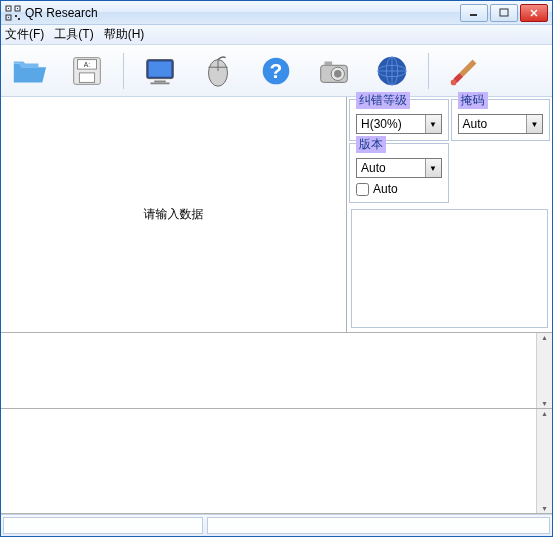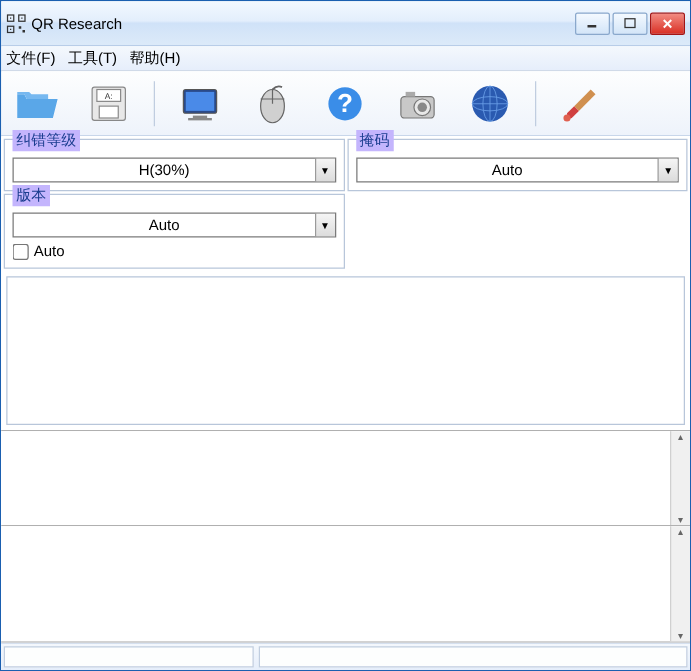--- a/index.html
+++ b/index.html
@@ -13,21 +13,21 @@
   }
   .window {
     width: 553px;
     height: 537px;
     border: 1px solid #1a5fb0;
     background: #fff;
     display: flex;
     flex-direction: column;
   }
   .titlebar {
-    height: 36px;
+    height: 24px;
     background: linear-gradient(to bottom, #f2f8ff 0%, #e3eefc 45%, #d0e2f8 50%, #dceaf9 100%);
     border-bottom: 1px solid #b8cde8;
     display: flex;
     align-items: center;
     padding: 0 4px;
   }
   .titlebar-icon {
     width: 16px; height: 16px; margin-right: 4px;
     display: inline-flex; align-items: center; justify-content: center;
     color: #333;
@@ -121,21 +121,21 @@
   }
   .combo {
     width: 100%;
     height: 20px;
     border: 1px solid #7a7a7a;
     background: #fff;
     display: flex;
     align-items: center;
     position: relative;
   }
-  .combo-text { padding: 0 4px; flex: 1; text-align: center; }
+  .combo-text { padding: 0 4px; flex: 1; }
   .combo-arrow {
     width: 16px; height: 18px;
     border-left: 1px solid #9a9a9a;
     background: linear-gradient(to bottom,#f5f5f5,#dcdcdc);
     display: flex; align-items: center; justify-content: center;
     font-size: 8px;
   }
   .spin { display: flex; }
   .spin input {
     flex: 1; height: 20px; border: 1px solid #7a7a7a; padding: 0 4px;
@@ -295,20 +295,23 @@
       <svg viewBox="0 0 40 36">
           <path d="M28 6 L32 10 L18 24 L14 20 Z" fill="#d09050"></path>
           <path d="M14 20 L18 24 L12 30 Q8 32 8 26 Z" fill="#d04040"></path>
           <circle cx="8" cy="30" r="3" fill="#e06050"></circle>
         </svg>
     </div>
   </div>
 
   <div class="client">
     <div class="upper-row">
+      <div class="canvas-pane">
+        <span>请输入数据</span>
+      </div>
       <div class="side-pane">
         <div class="settings-grid">
           <div class="groupbox">
             <span class="groupbox-title">纠错等级</span>
             <div class="combo">
               <span class="combo-text">H(30%)</span>
               <span class="combo-arrow">▼</span>
             </div>
           </div>
           <div class="groupbox">

